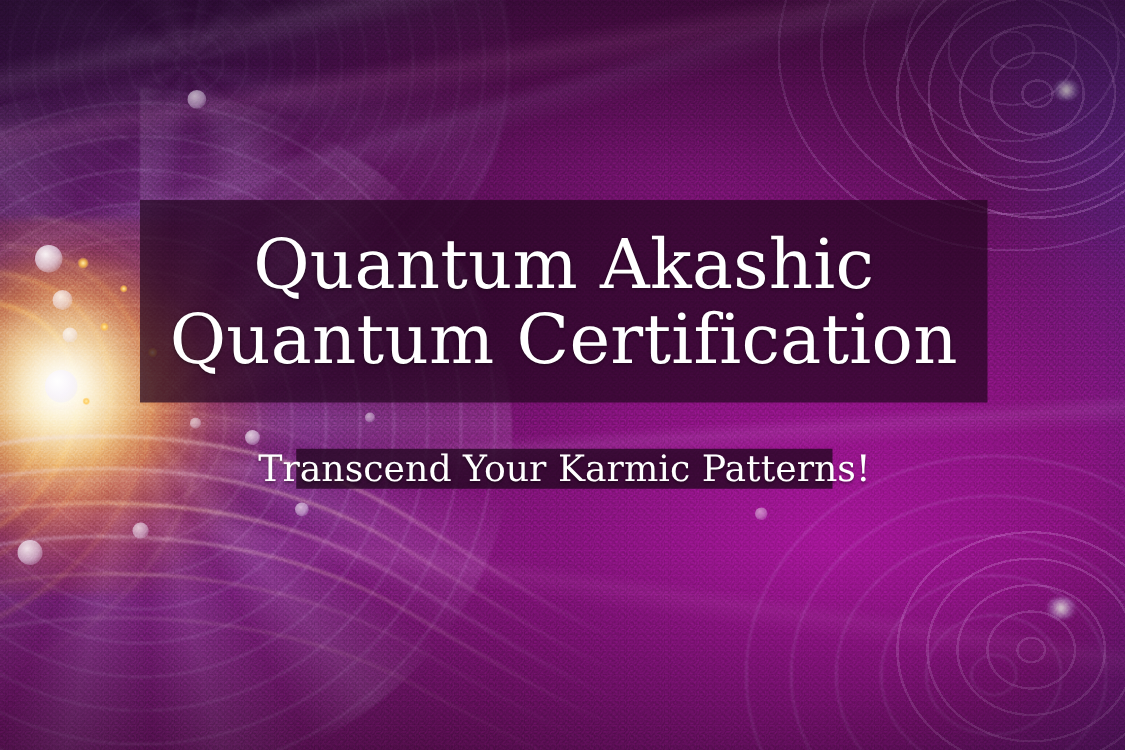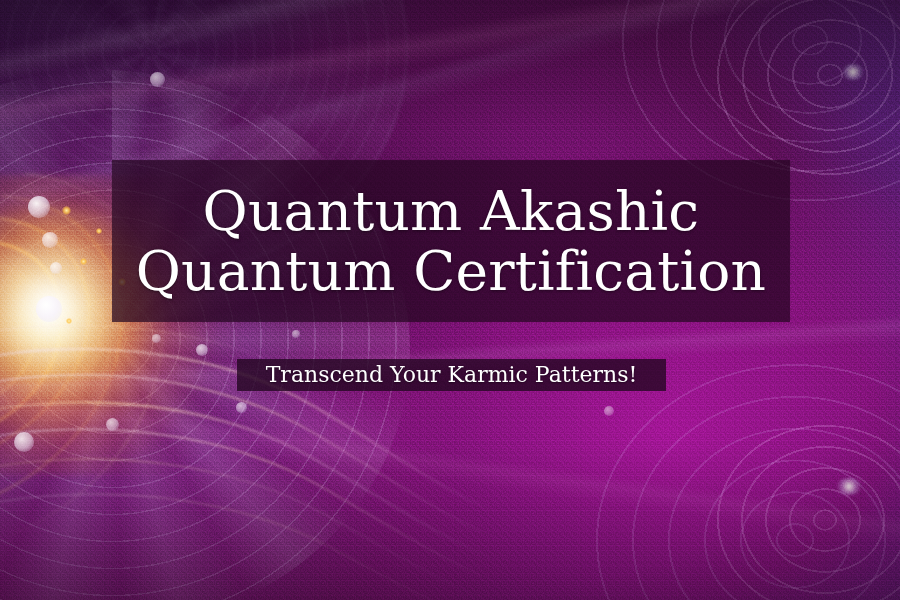--- a/index.html
+++ b/index.html
@@ -245,21 +245,21 @@
     position: absolute;
     left: 237px; top: 359px;
     width: 429px; height: 32px;
     background: rgba(34, 6, 32, .78);
     display: flex;
     align-items: center;
     justify-content: center;
   }
   #subtitle-text {
     color: #ffffff;
-    font-size: 22px;
+    font-size: 29px;
     line-height: 1;
     white-space: nowrap;
     text-shadow: 0 1px 2px rgba(0,0,0,.4);
   }
 </style>
 </head>
 <body>
 
 <div id="banner">
 

